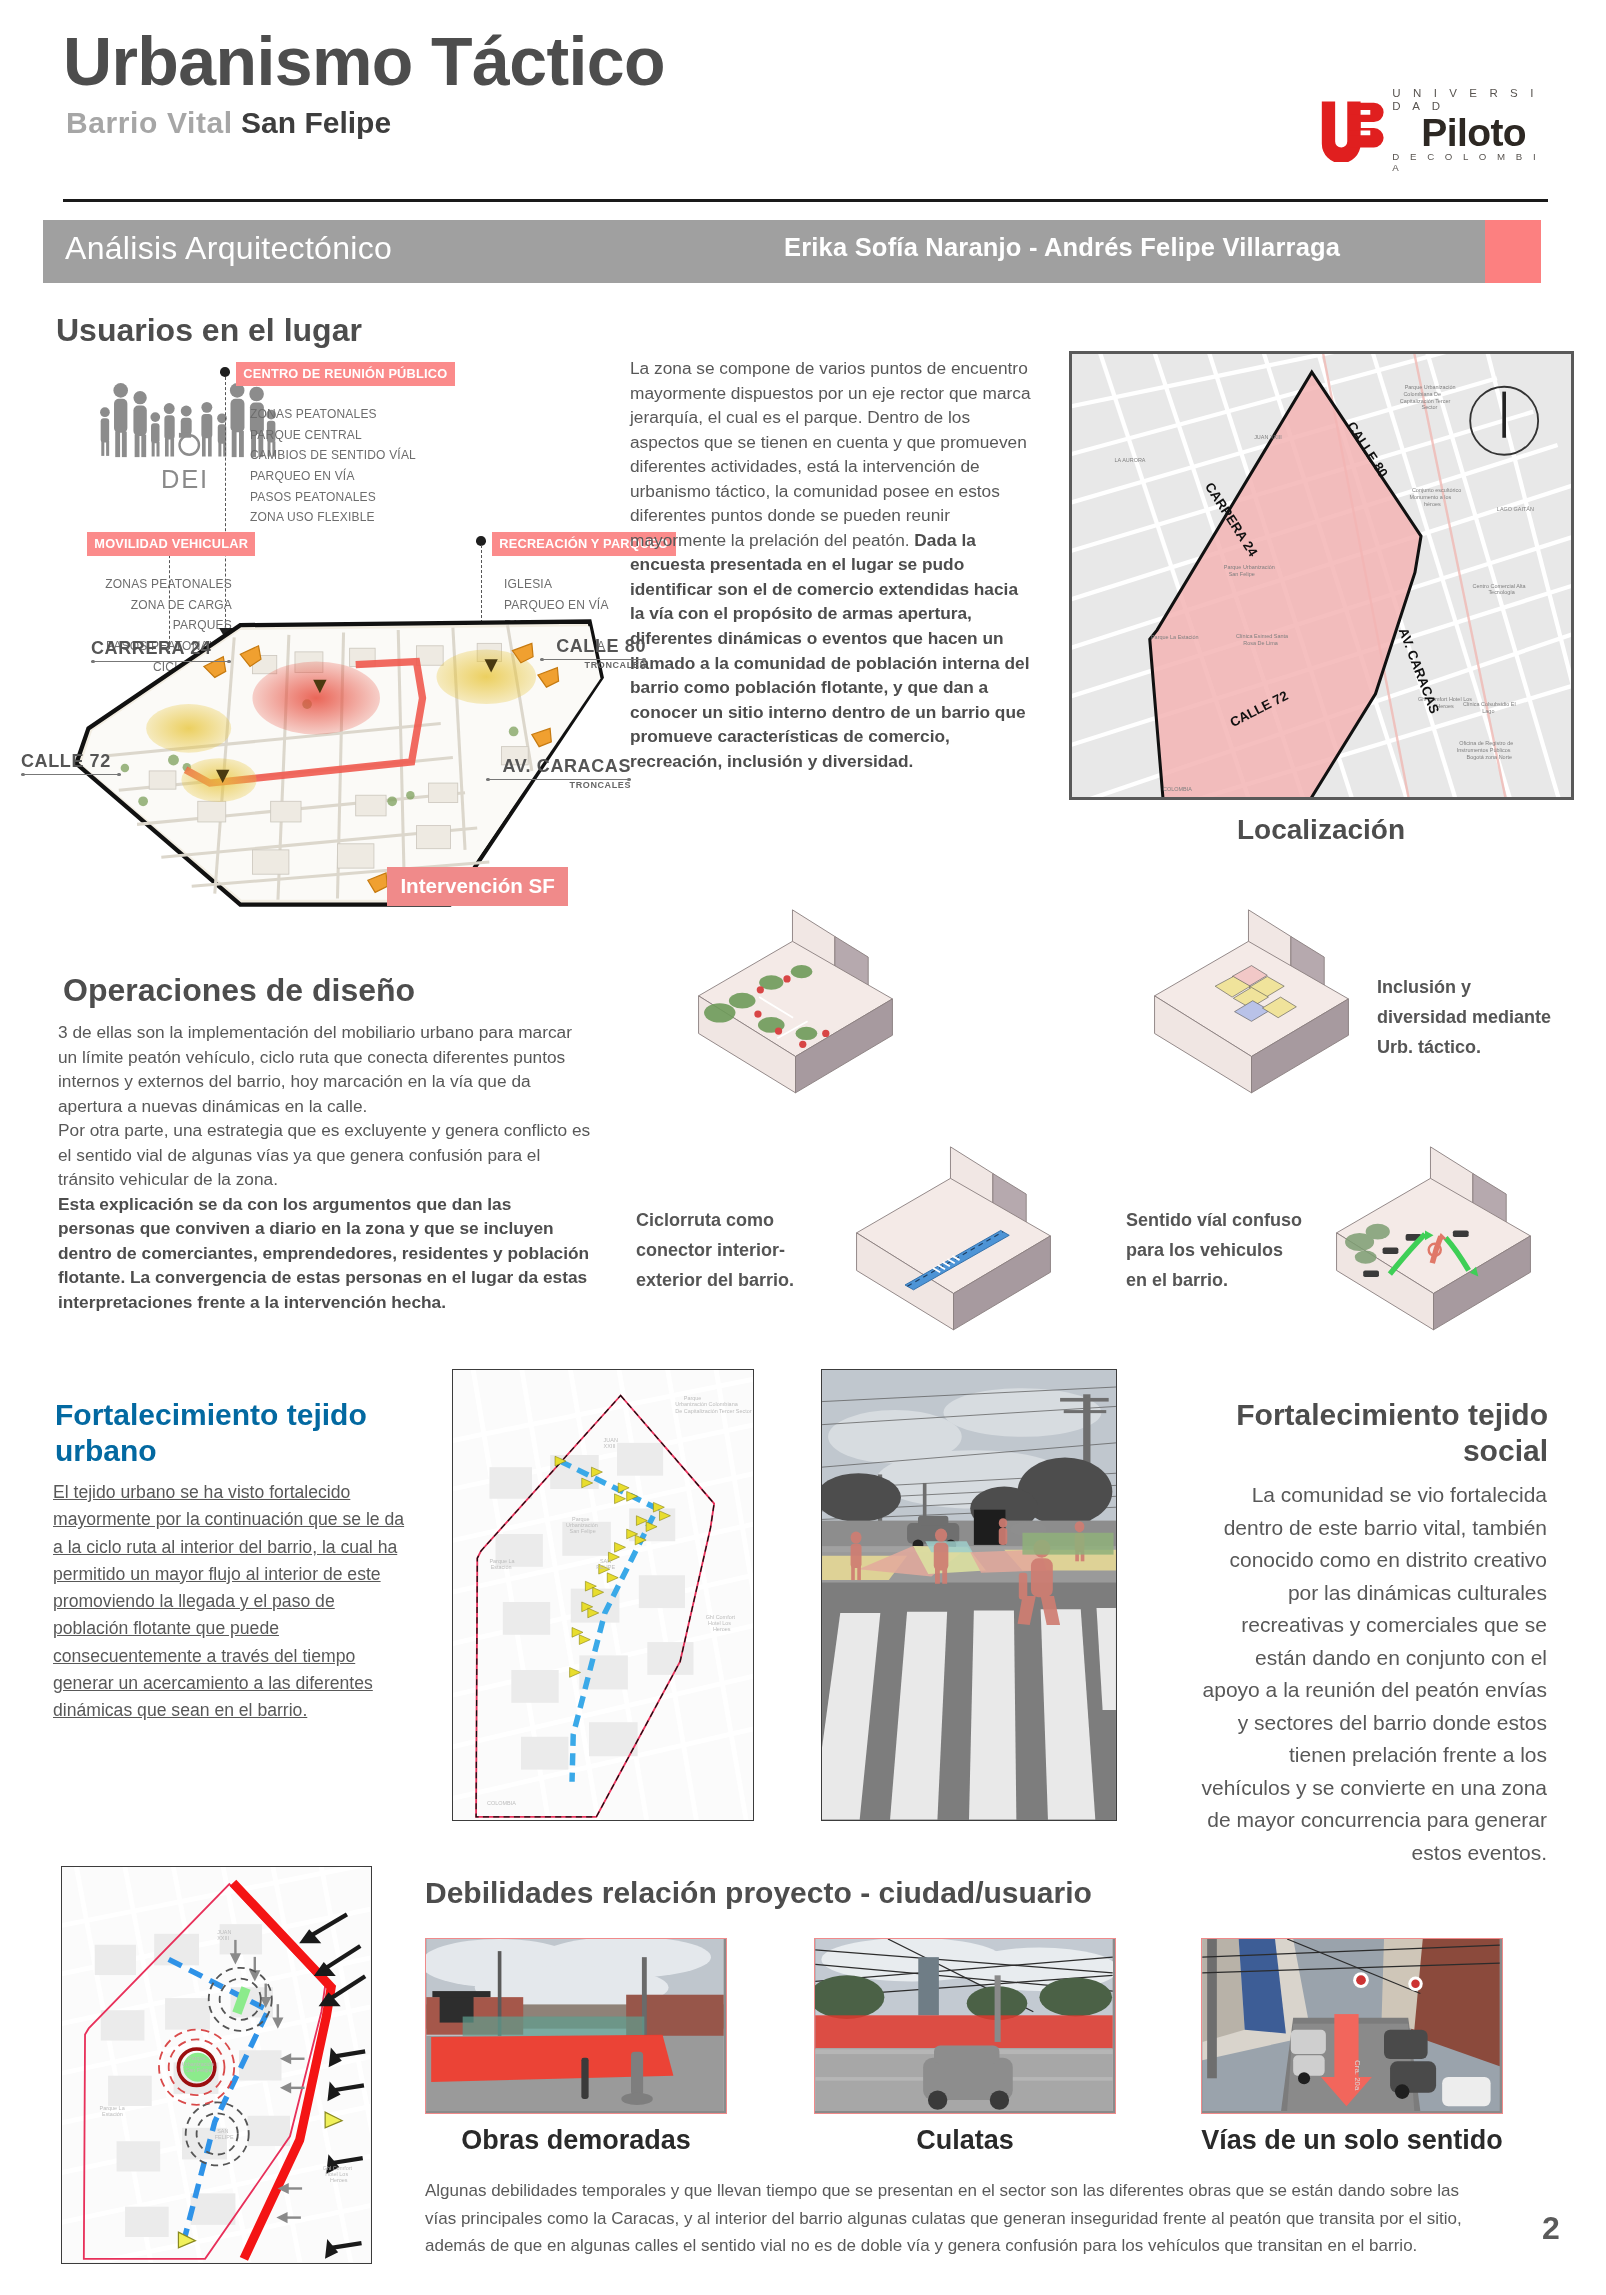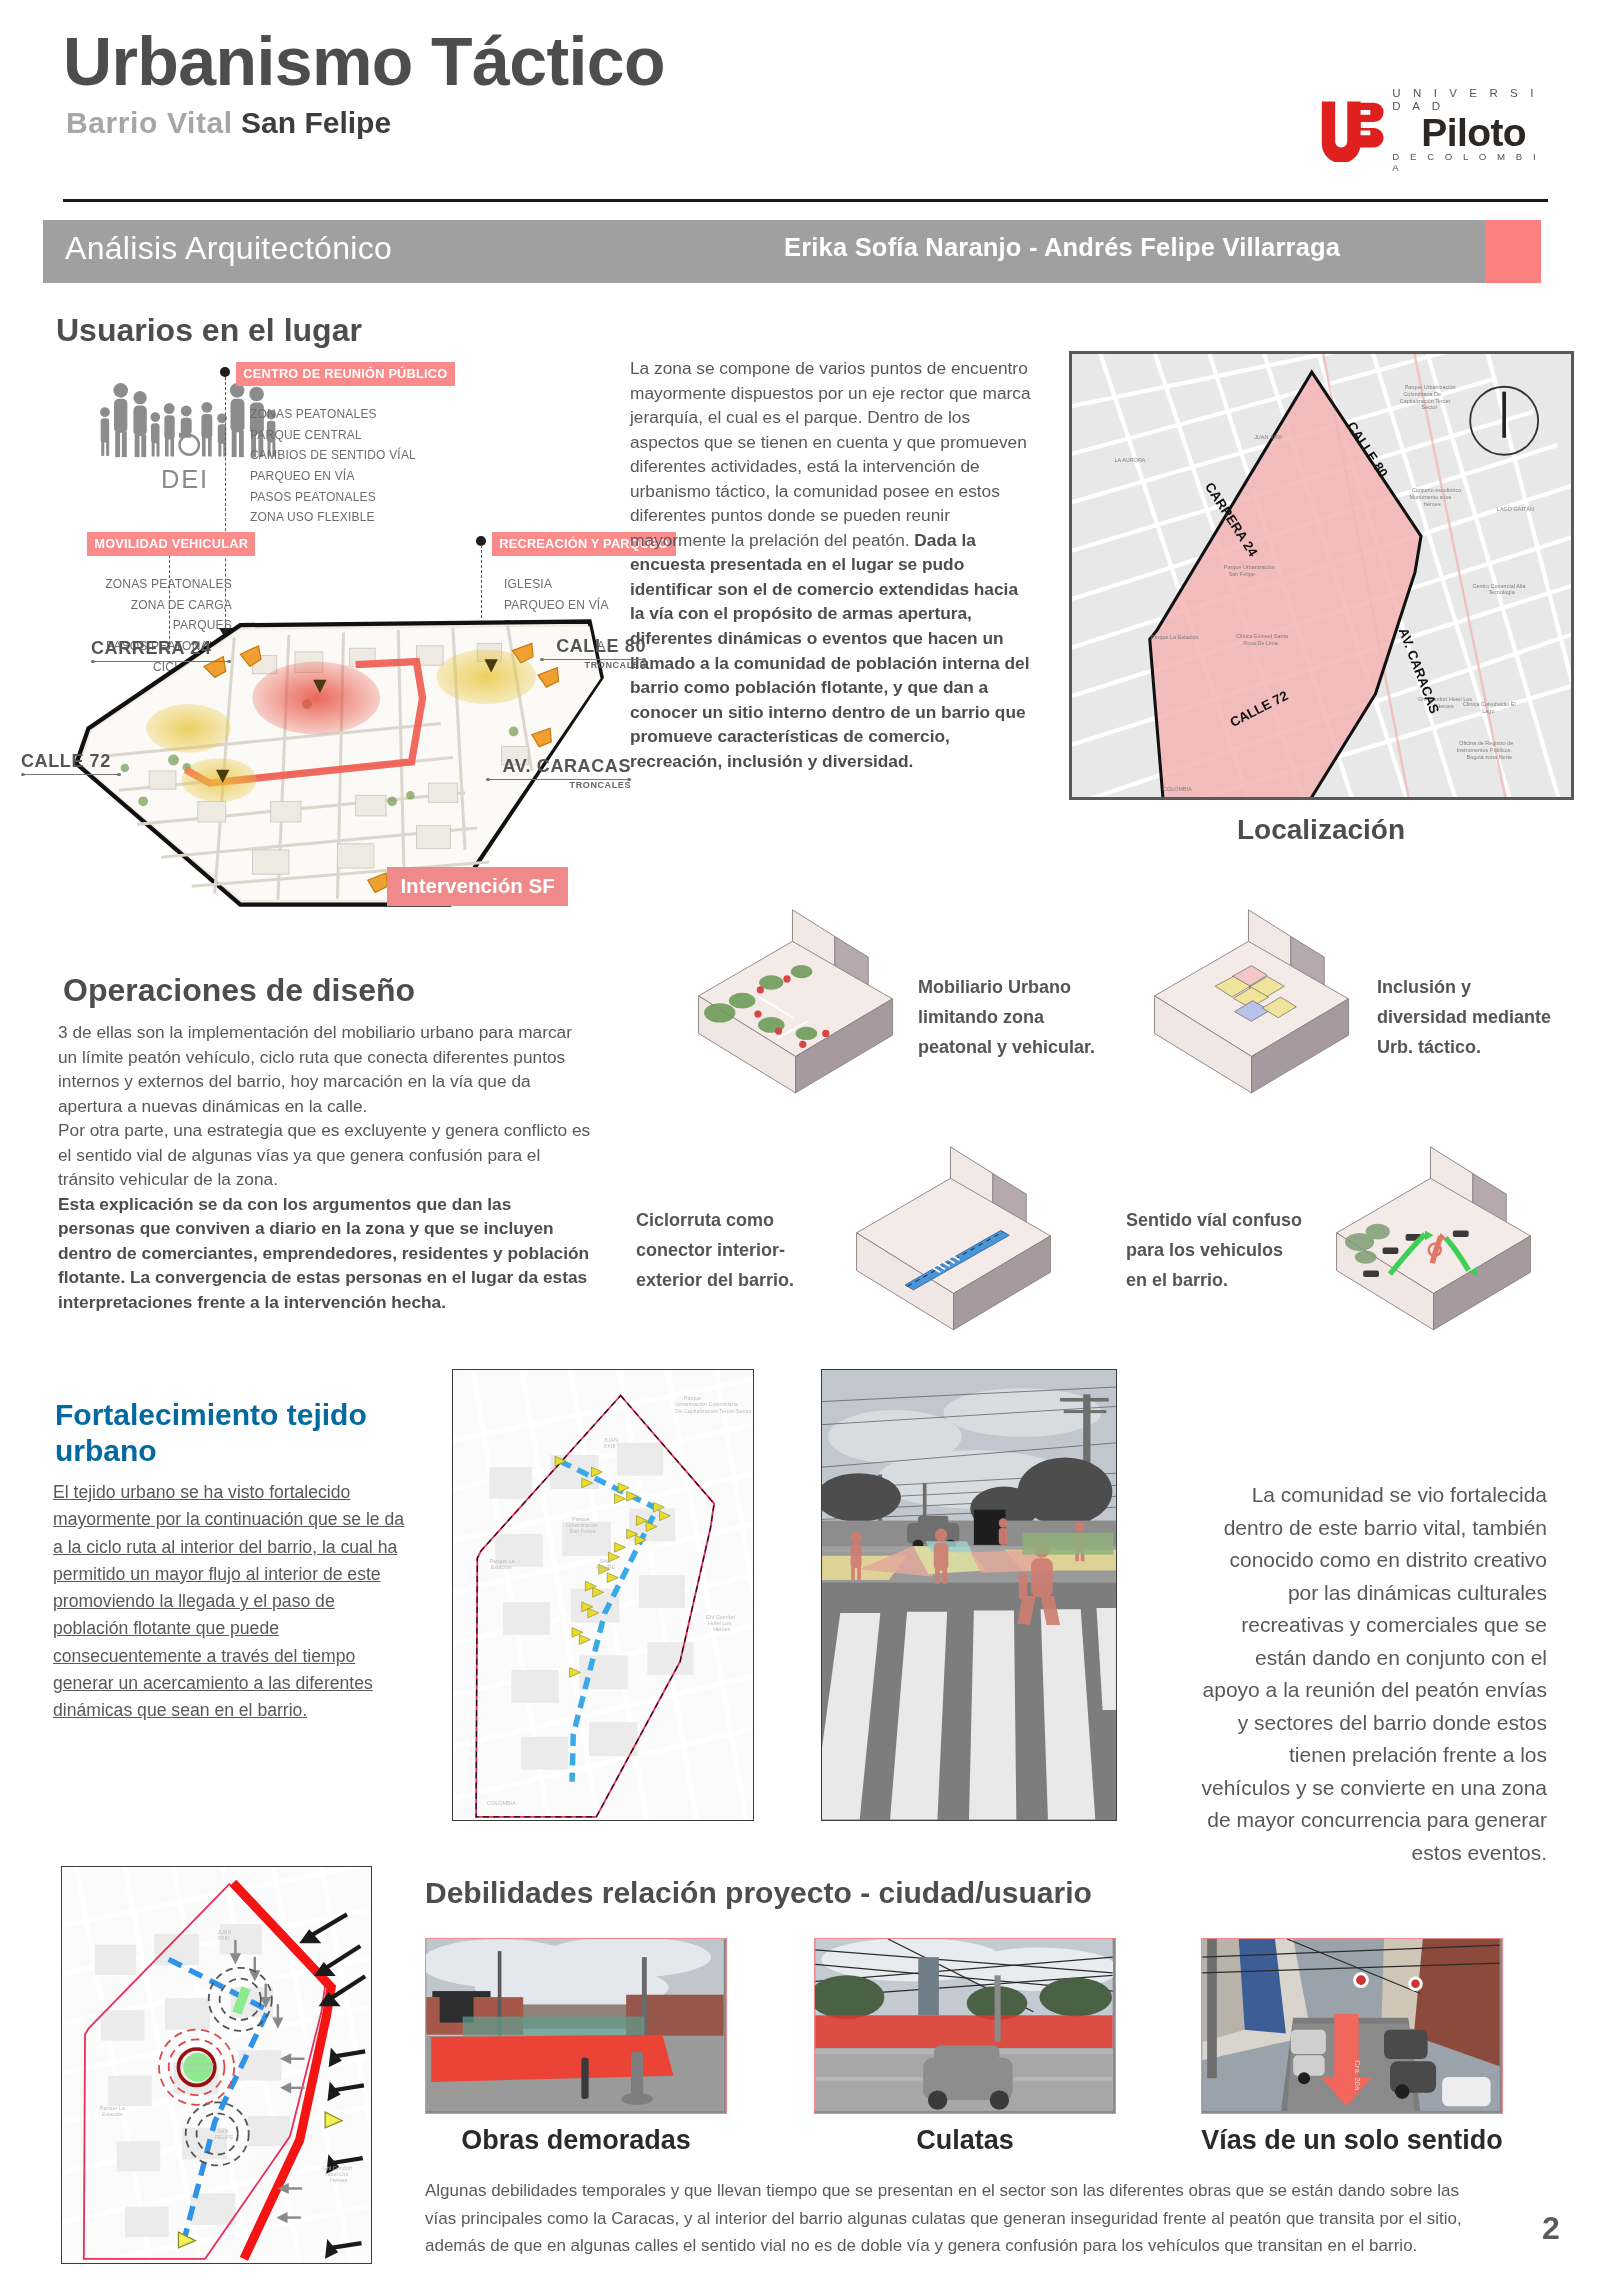--- a/index.html
+++ b/index.html
@@ -465,21 +465,20 @@
         <circle cx="118" cy="180" r="6"></circle>
         <circle cx="152" cy="208" r="6"></circle>
         <circle cx="192" cy="230" r="6"></circle>
         <circle cx="230" cy="212" r="6"></circle>
       </g>
     <g fill="none" stroke="#fff" stroke-width="3">
         <path d="M120 152 L176 186"></path>
         <path d="M150 220 L200 192"></path>
       </g>
   </svg>
-  <div class="iso-cap" id="iso-cap-1">Mobiliario Urbano limitando zona peatonal y vehicular.</div>
 
   <svg style="position:absolute;left:1142px;top:905px;" width="219" height="206" viewBox="0 0 360 340">
     <polygon points="175,8 245,52 245,148 175,104" fill="#f1e7e4" stroke="#8a7f7f" stroke-width="1.5"></polygon>
     <polygon points="245,52 300,86 300,182 245,148" fill="#b6a9ae" stroke="#8a7f7f" stroke-width="1.5"></polygon>
     <polygon points="20,150 175,60 340,155 180,250" fill="#f4eae7" stroke="#8a7f7f" stroke-width="1.5"></polygon>
     <polygon points="20,150 180,250 180,310 20,212" fill="#f0e6e3" stroke="#8a7f7f" stroke-width="1.5"></polygon>
     <polygon points="180,250 340,155 340,215 180,310" fill="#a79a9f" stroke="#8a7f7f" stroke-width="1.5"></polygon>
     <polygon points="148,118 180,100 206,116 176,134" fill="#f2c8c7" stroke="#555" stroke-width="1"></polygon>
     <polygon points="120,134 150,118 178,134 148,152" fill="#f0e39b" stroke="#555" stroke-width="1"></polygon>
     <polygon points="176,136 206,118 234,134 204,152" fill="#f0e39b" stroke="#555" stroke-width="1"></polygon>
@@ -530,20 +529,21 @@
     <polygon points="240,216 250,206 254,222" fill="#3ecf56"></polygon>
     <path d="M178 200 Q184 176 192 156" stroke="#e07868" stroke-width="9" fill="none"></path>
     <polygon points="192,150 202,160 186,162" fill="#e07868"></polygon>
     <circle cx="182" cy="178" r="10" fill="none" stroke="#e07868" stroke-width="4"></circle>
   </svg>
   <div class="iso-cap" id="iso-cap-4">Sentido víal confuso para los vehiculos en el barrio.</div>
 
   <div id="tejido-urbano-title">Fortalecimiento tejido urbano</div>
   <div class="body-txt" id="tejido-urbano-paragraph">El tejido urbano se ha visto fortalecido mayormente por la continuación que se le da a la ciclo ruta al interior del barrio, la cual ha permitido un mayor flujo al interior de este promoviendo la llegada y el paso de población flotante que puede consecuentemente a través del tiempo generar un acercamiento a las diferentes dinámicas que sean en el barrio.</div>
 
+  <div id="tejido-social-title">Fortalecimiento tejido social</div>
   <div class="body-txt" id="tejido-social-paragraph">La comunidad se vio fortalecida dentro de este barrio vital, también conocido como en distrito creativo por las dinámicas culturales recreativas y comerciales que se están dando en conjunto con el apoyo a la reunión del peatón envías y sectores del barrio donde estos tienen prelación frente a los vehículos y se convierte en una zona de mayor concurrencia para generar estos eventos.</div>
 
   <div class="panel" id="map-tejido">
     <svg width="300" height="450" viewBox="0 0 494 741">
       <rect width="494" height="741" fill="#fbfbfb"></rect>
       <g stroke="#ffffff" stroke-width="8" fill="none">
         <path d="M-20 120 L520 10"></path>
           <path d="M-20 200 L520 85"></path>
           <path d="M-20 285 L520 165"></path>
           <path d="M-20 370 L520 248"></path>

